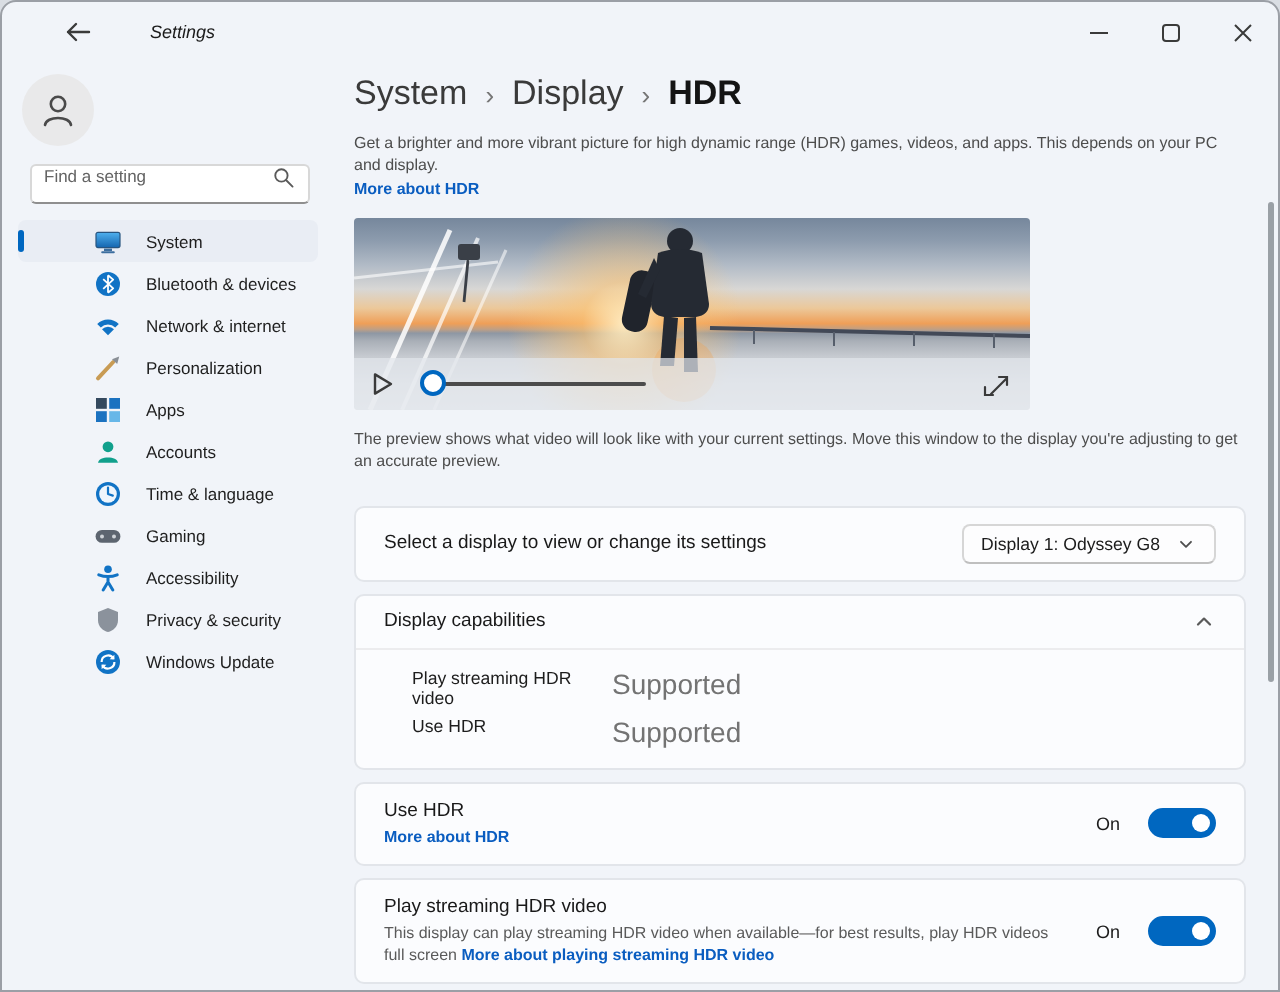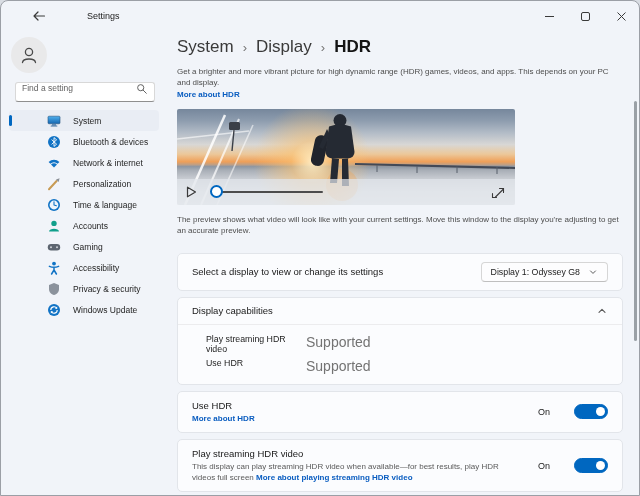--- a/index.html
+++ b/index.html
@@ -5,21 +5,21 @@
   * { margin:0; padding:0; box-sizing:border-box; }
   html,body { width:640px; height:496px; }
   body { font-family:"Liberation Sans","DejaVu Sans",sans-serif; background:#d9dde3; }
   .window {
     position:relative; width:640px; height:496px; background:#f1f4f9;
     border:1px solid #9b9fa6; border-radius:8px 8px 0 0; overflow:hidden;
   }
   
   .titlebar { height:30px; display:flex; align-items:center; }
   .back-btn { margin-left:30px; width:16px; height:16px; display:flex; align-items:center; justify-content:center; cursor:pointer; }
-  .win-title { margin-left:40px; font-size:9px; color:#1b1b1b; }
+  .win-title { margin-left:28px; font-size:9px; color:#1b1b1b;font-style:italic; }
   .caption-group { margin-left:auto; display:flex; height:30px; }
   .caption-btn { width:36px; height:30px; display:flex; align-items:center; justify-content:center; }
   
   .body-row { display:flex; height:466px; }
   .sidebar { width:166px; flex:none; padding-top:6px; }
   .main { flex:1; padding:0 16px 0 10px; position:relative; }
   
   .avatar { margin-left:10px; width:36px; height:36px; border-radius:50%; background:#e9e9ea; display:flex; align-items:center; justify-content:center; }
   .searchbox { margin:9px 12px 0 14px; height:20px; background:#fff; border:1px solid #d8d8d8; border-bottom-color:#8f8f8f; border-radius:3px; display:flex; align-items:flex-start; padding:0 6px; }
   .searchbox input { flex:1; border:0; outline:0; font-size:8.5px; color:#1b1b1b; font-family:inherit; background:transparent; }
@@ -65,21 +65,21 @@
   
   .dropdown { display:flex; align-items:center; gap:8px; background:#fdfdfe; border:1px solid #d6d6d6; border-bottom-color:#bfbfbf; border-radius:4px; padding:4px 9px; font-size:8.8px; color:#1b1b1b; cursor:pointer; white-space:nowrap; }
   
   .expander-head { display:flex; align-items:center; padding:7px 14px; cursor:pointer; border-bottom:1px solid #ececee; }
   .chev { margin-left:auto; width:12px; height:12px; }
   .cap-rows { padding:7px 0 8px 0; }
   .cap-row { display:flex; padding:2px 0 2px 28px; }
   .cap-label { width:100px; font-size:8.8px; color:#1d1d1d; }
   .cap-value { font-size:14px; color:#737373; }
   
-  .toggle-wrap { display:flex; align-items:center; gap:24px; flex:none; }
+  .toggle-wrap { display:flex; align-items:center; gap:14px; flex:none; }
   .state-label { font-size:9px; color:#1b1b1b; }
   .toggle { width:34px; height:15px; border-radius:8px; position:relative; cursor:pointer; }
   .toggle.on { background:#0067c0; border:1px solid #0067c0; }
   .toggle.on .knob { position:absolute; right:2px; top:2px; width:9px; height:9px; border-radius:50%; background:#fff; }
   
   .scroll-thumb { position:absolute; right:2px; top:100px; width:3px; height:240px; border-radius:2px; background:#9aa0a6; }
 </style>
 </head>
 <body>
 
@@ -163,32 +163,41 @@
         </div>
         <div class="nav-item">
           <svg class="nav-ic" viewBox="0 0 14 14">
               <path d="M2 12.2 L9.6 4" stroke="#c89b54" stroke-width="2" stroke-linecap="round"></path>
               <path d="M9 2.6 L12.6 1.2 L11.6 5 Z" fill="#8a8f96"></path>
             </svg>
           <span class="label">Personalization</span>
         </div>
         <div class="nav-item">
           <svg class="nav-ic" viewBox="0 0 14 14">
+              <rect x="1" y="1" width="5.4" height="5.4" fill="#34495e"></rect>
+              <rect x="7.6" y="1" width="5.4" height="5.4" fill="#1b72c0"></rect>
+              <rect x="1" y="7.6" width="5.4" height="5.4" fill="#1b72c0"></rect>
+              <rect x="7.6" y="7.6" width="5.4" height="5.4" fill="#67b7e8"></rect>
+            </svg>
+          <span class="label">Apps</span>
+        </div>
+        <div class="nav-item">
+          <svg class="nav-ic" viewBox="0 0 14 14">
+              <circle cx="7" cy="4.4" r="2.7" fill="#11a08c"></circle>
+              <path d="M2 12.4 C2.3 8.8 11.7 8.8 12 12.4 Z" fill="#11a08c"></path>
+            </svg>
+          <span class="label">Accounts</span>
+        </div>
+        <div class="nav-item">
+          <svg class="nav-ic" viewBox="0 0 14 14">
               <circle cx="7" cy="7" r="6" fill="#1173c5"></circle>
               <circle cx="7" cy="7" r="4.4" fill="#eef5fc"></circle>
               <path d="M7 7 L7 3.8 M7 7 L9.4 7.8" stroke="#1173c5" stroke-width="1.1" stroke-linecap="round"></path>
             </svg>
           <span class="label">Time &amp; language</span>
-        </div>
-        <div class="nav-item">
-          <svg class="nav-ic" viewBox="0 0 14 14">
-              <circle cx="7" cy="4.4" r="2.7" fill="#11a08c"></circle>
-              <path d="M2 12.4 C2.3 8.8 11.7 8.8 12 12.4 Z" fill="#11a08c"></path>
-            </svg>
-          <span class="label">Accounts</span>
         </div>
         <div class="nav-item">
           <svg class="nav-ic" viewBox="0 0 14 14">
               <rect x="0.8" y="4" width="12.4" height="6.4" rx="3.2" fill="#5d6570"></rect>
               <circle cx="4" cy="7.2" r="1" fill="#cfd3d8"></circle>
               <circle cx="10" cy="7.2" r="1" fill="#cfd3d8"></circle>
             </svg>
           <span class="label">Gaming</span>
         </div>
         <div class="nav-item">

